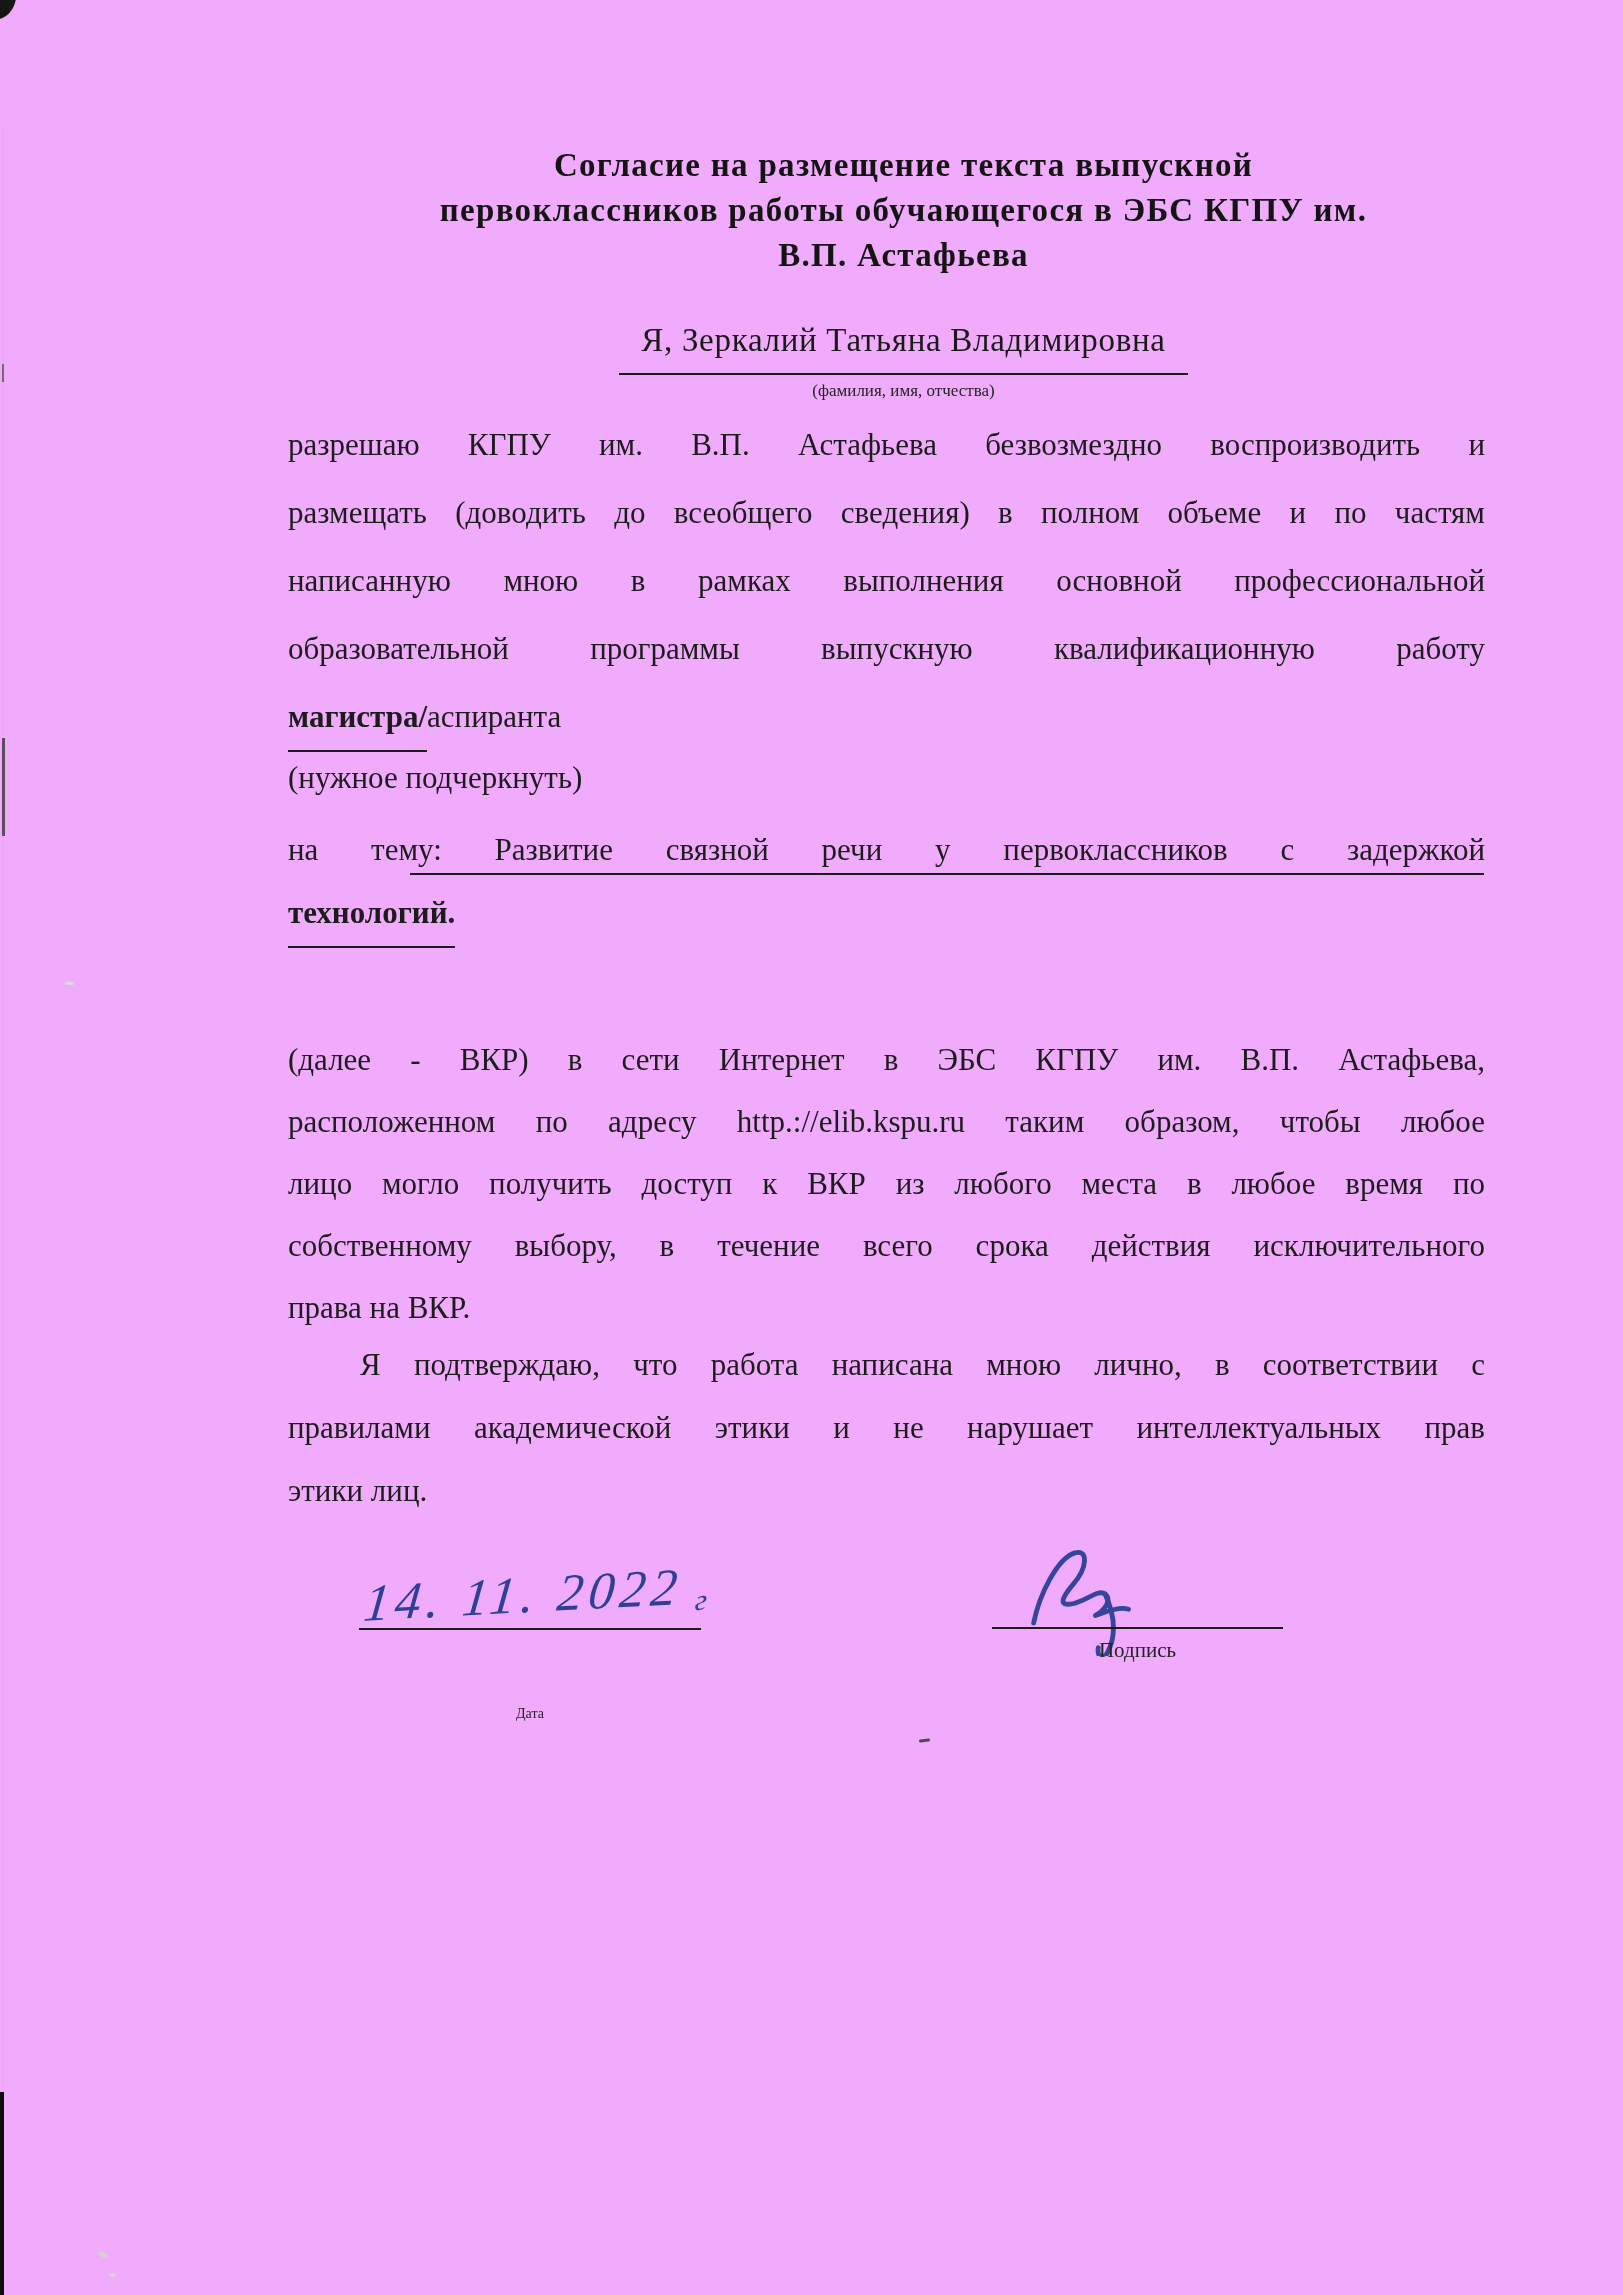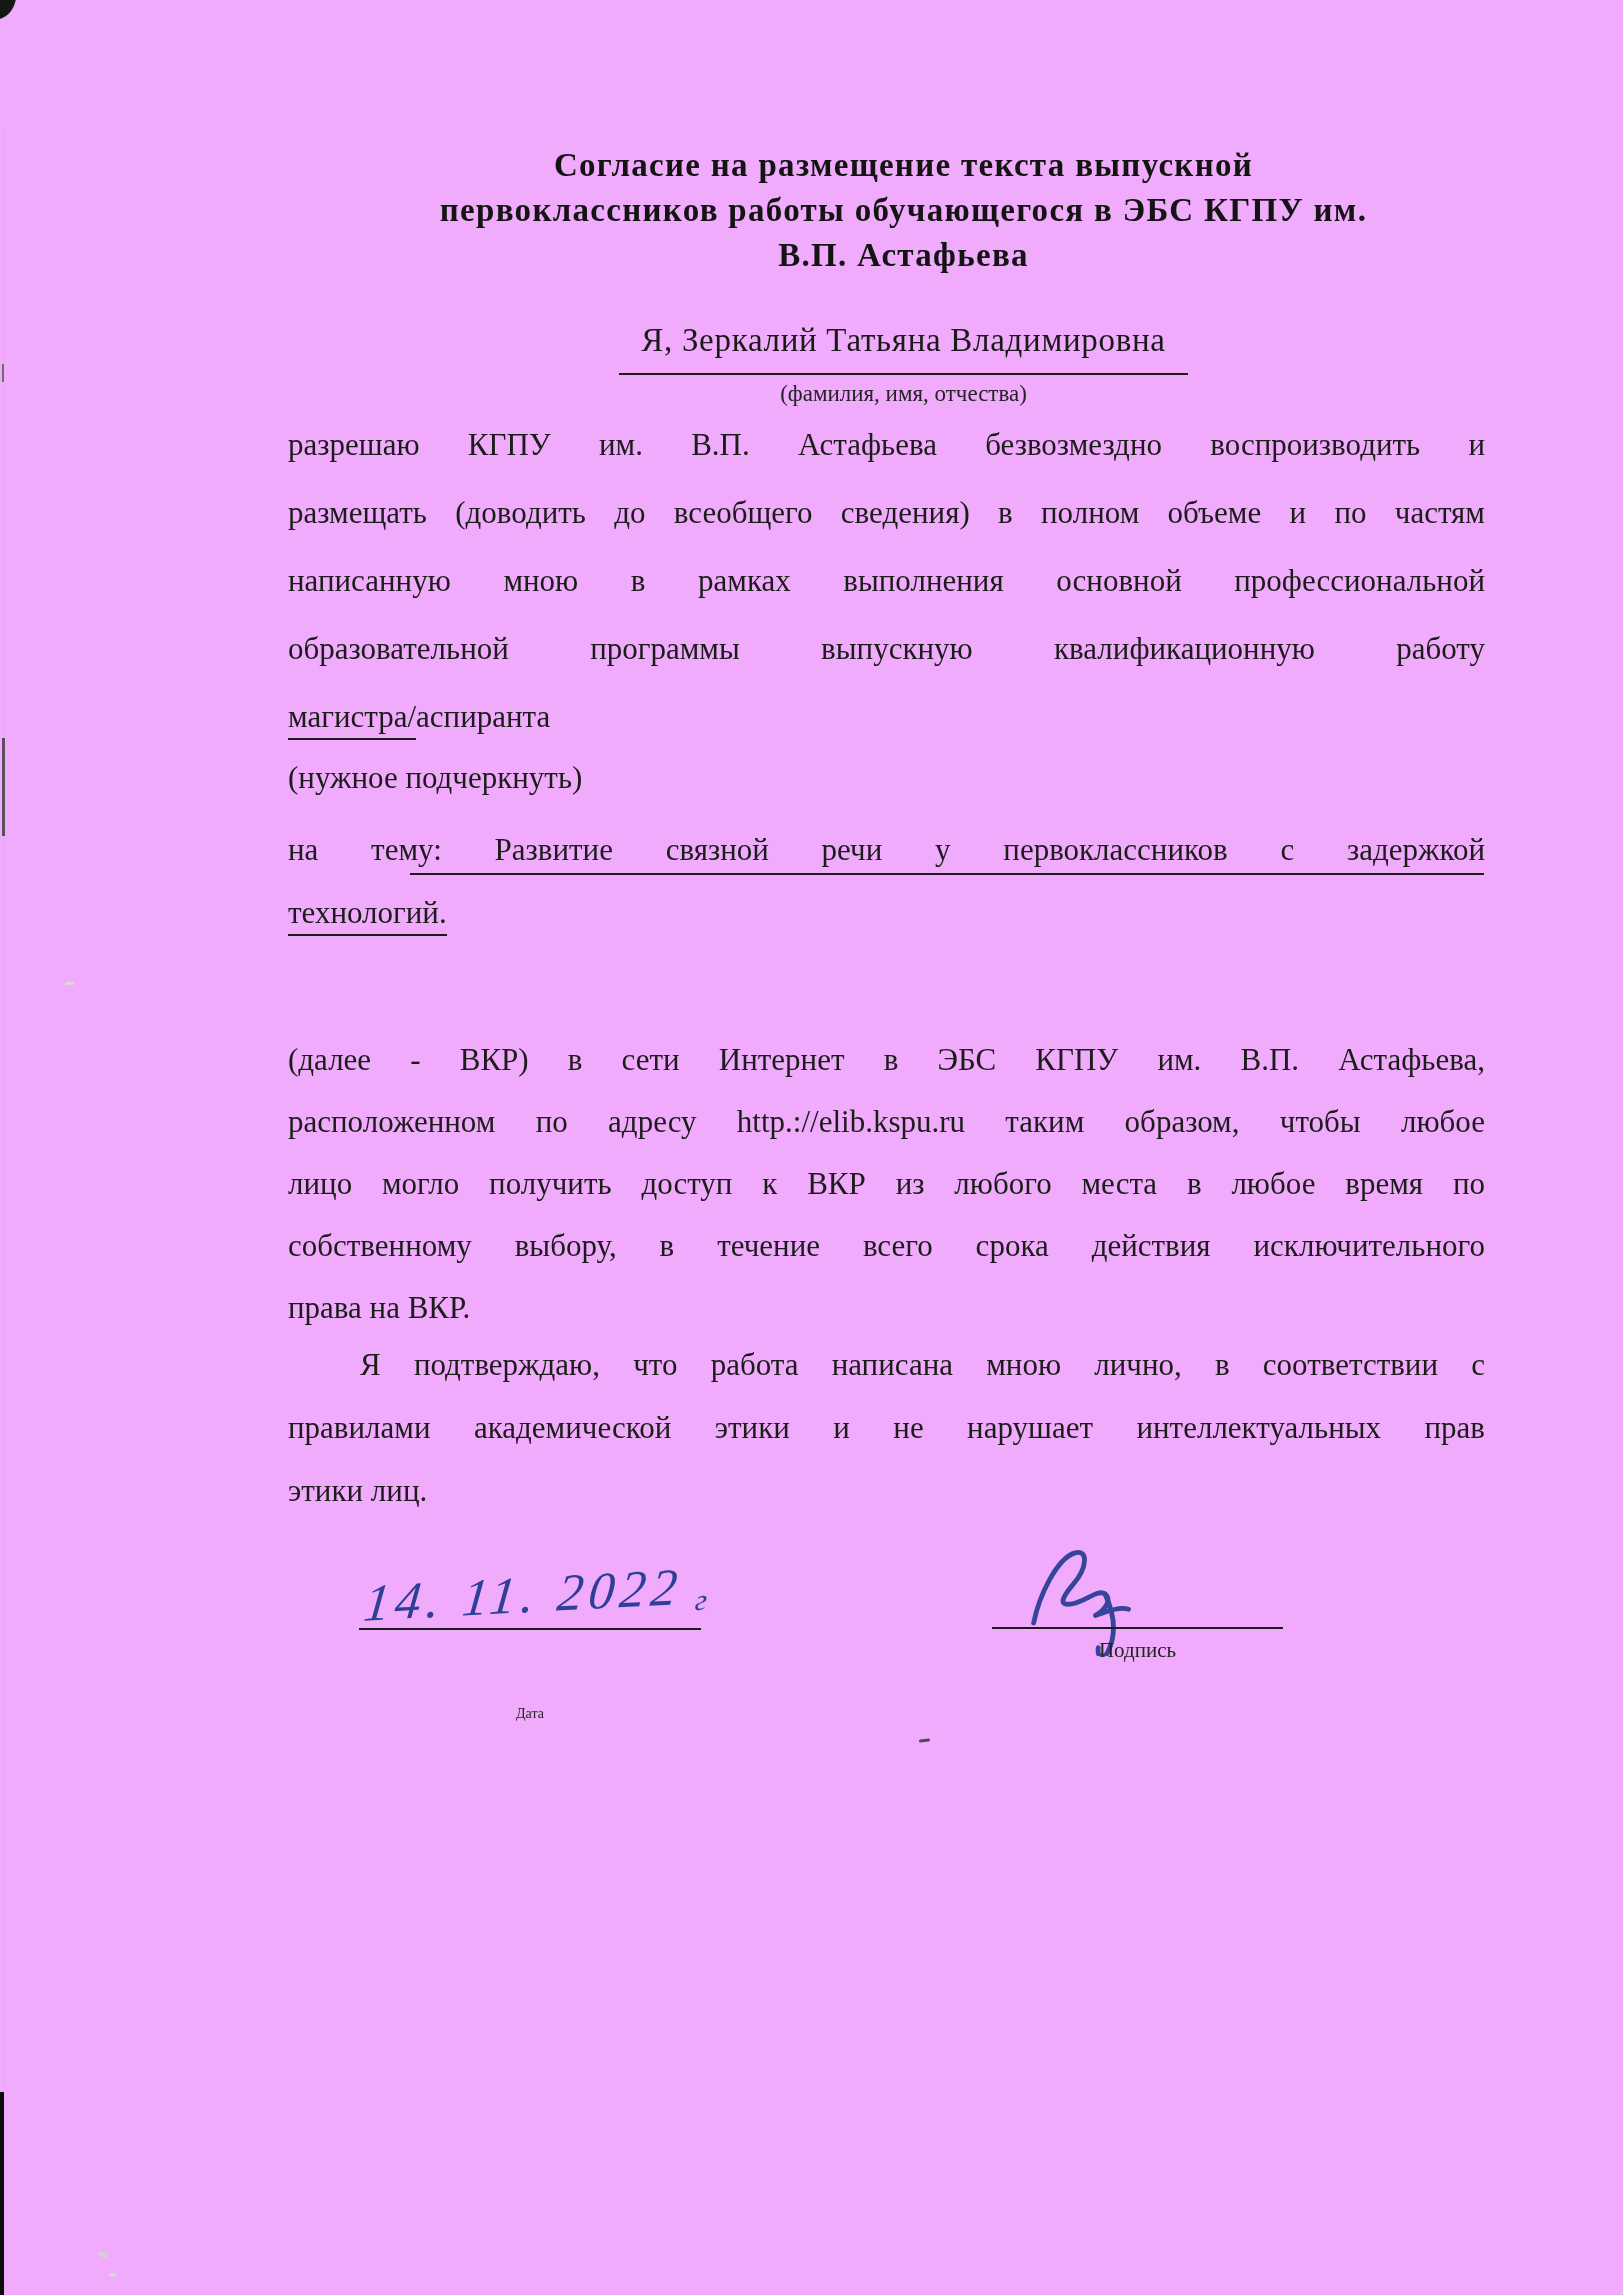--- a/index.html
+++ b/index.html
@@ -16,26 +16,26 @@
   .doc-title{
     top:143px;left:262px;width:1283px;
     text-align:center;font-weight:bold;
     font-size:33px;line-height:45px;letter-spacing:1.3px;color:#141412;
   }
   .name-wrap{top:322px;left:262px;width:1283px;text-align:center;}
   .author-name{
     display:inline-block;font-size:33px;letter-spacing:0.7px;
     padding:0 22px 14px 22px;border-bottom:2.6px solid #1a1a18;color:#1a1a18;
   }
-  .name-caption{top:381px;left:262px;width:1283px;text-align:center;font-size:23px;color:#242422;}
+  .name-caption{top:381px;left:262px;width:1283px;text-align:center;font-size:17px;color:#242422;}
   .para{left:288px;width:1197px;font-size:31px;color:#1c1c1a;}
   .jline{text-align:justify;text-align-last:justify;}
   .lline{text-align:left;}
   .p1{top:411px;line-height:68px;}
-  .u{border-bottom:2.6px solid #1a1a18;padding-bottom:4px;}
+  .u{border-bottom:2.6px solid #1a1a18;padding-bottom:16px;font-weight:bold;}
   .note{top:744px;line-height:68px;}
   .theme{top:818px;line-height:63px;}
   .theme .tline{position:relative;}
   .theme .rule{position:absolute;height:2px;background:#1b1b19;bottom:6.5px;}
   .theme .rule-a{left:122px;right:1.3px;}
   .theme .rule-b{left:0;right:2.6px;}
   .p3{top:1029px;line-height:62px;}
   .p4{top:1333px;line-height:63px;}
   .indent{text-indent:72px;}
   

